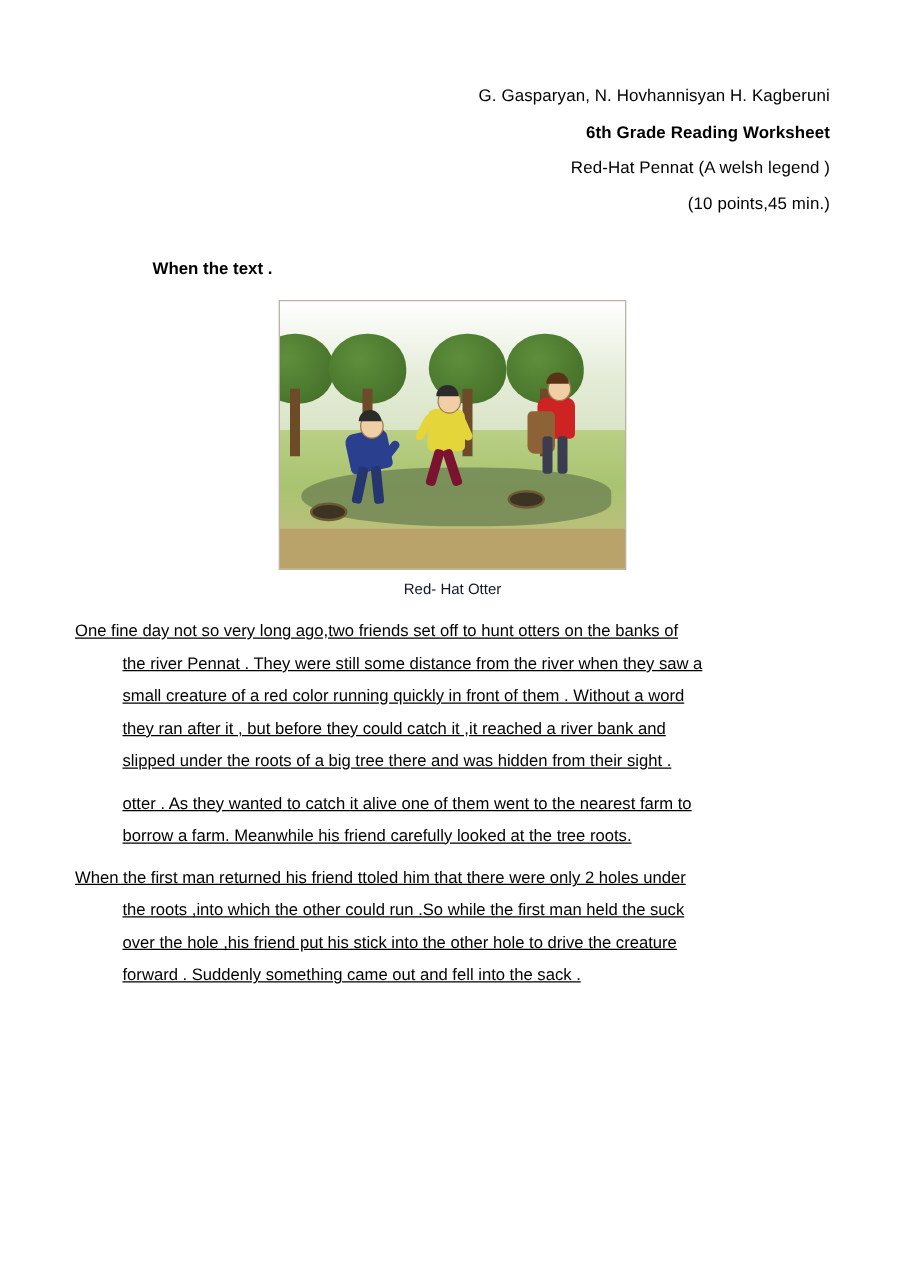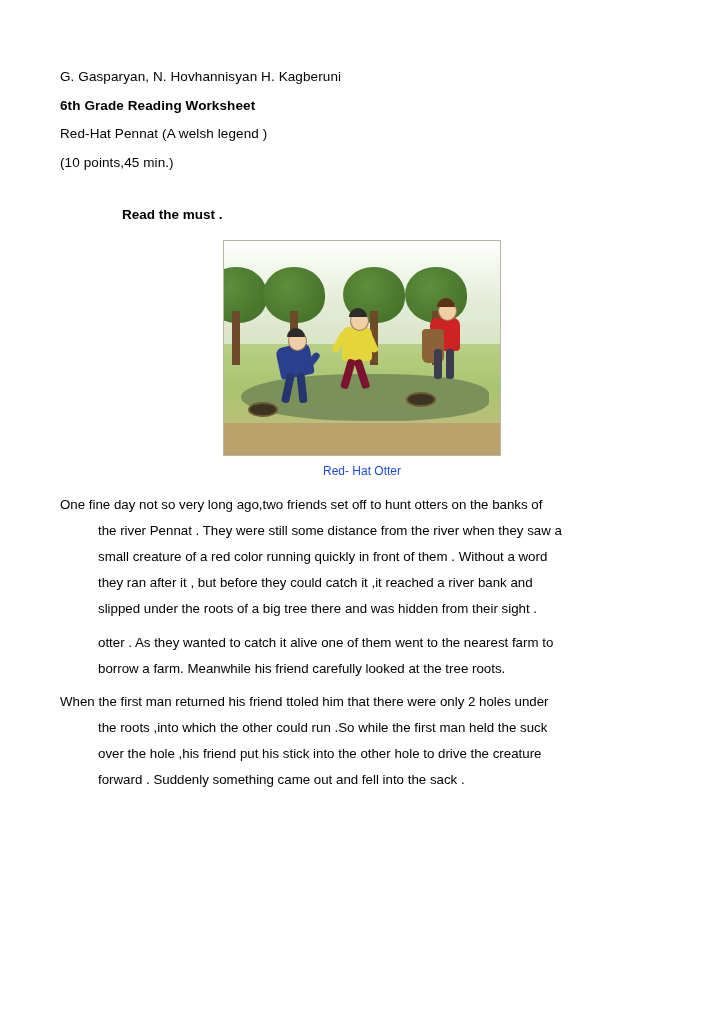--- a/index.html
+++ b/index.html
@@ -19,21 +19,21 @@
     width: 724px;
     height: 1024px;
     position: relative;
     box-sizing: border-box;
     padding: 0 60px;
   }
 
   
   .header {
     padding-top: 70px;
-    text-align: left;
+    text-align: right;
     line-height: 1.0;
   }
   .header .line {
     font-size: 13.5px;
     margin-bottom: 15px;
     letter-spacing: 0.1px;
   }
   .header .line.bold {
     font-weight: bold;
   }
@@ -187,52 +187,53 @@
     left: 2px; top: 28px;
     width: 22px; height: 34px;
     background: #8c6236;
     border-radius: 4px 4px 6px 6px;
   }
 
   .caption {
     margin-top: 8px;
     text-align: center;
     font-size: 12px;
-    color: #1d4ed8;
+    color: #0f172a;
   }
 
   
   .body-text {
     margin-top: 14px;
     font-size: 13.3px;
     line-height: 1.95;
   }
   .para {
     margin: 0 0 2px 0;
     text-indent: 0;
+    text-decoration: underline;
   }
   .para + .para { margin-top: 8px; }
   .para .ind {
     display: block;
     padding-left: 38px;
   }
 </style>
 </head>
 <body>
 
 <div class="page">
 
   <div class="header">
     <div class="line">G. Gasparyan, N. Hovhannisyan  H. Kagberuni</div>
     <div class="line bold">6th Grade Reading Worksheet</div>
     <div class="line">Red-Hat Pennat (A welsh legend )</div>
     <div class="line">(10 points,45 min.)</div>
   </div>
 
-  <div class="instruction">Read the must .</div>
+  <div class="instruction">When the text .</div>
 
   <div class="figure">
     <div class="illustration">
       <div class="ill-sky"></div>
       <div class="ill-ground"></div>
 
       <div class="tree t1">
         <div class="crown"></div>
           <div class="trunk"></div>
       </div>

